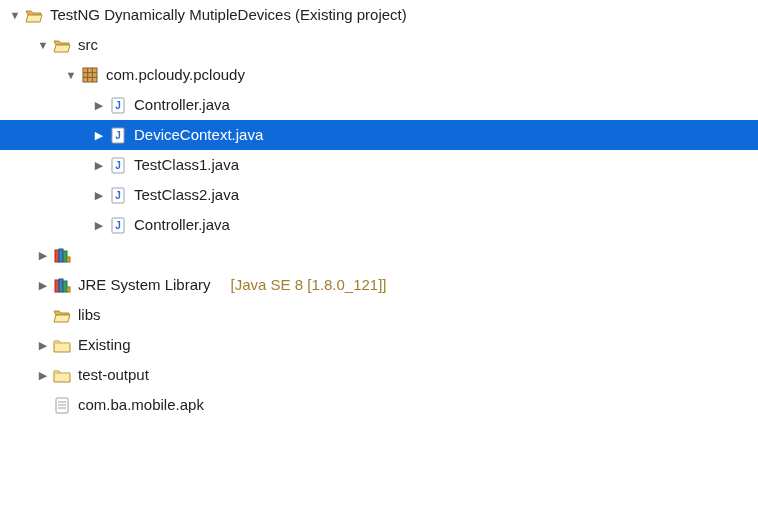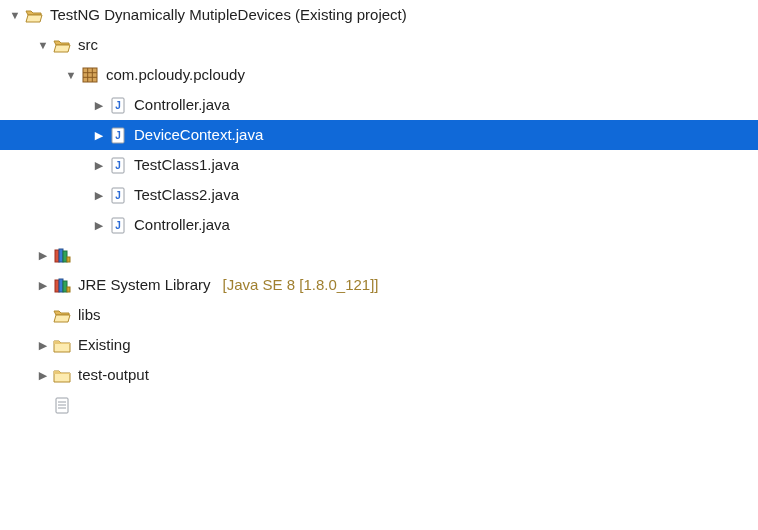--- a/index.html
+++ b/index.html
@@ -48,21 +48,21 @@
     display: inline-flex;
     align-items: center;
     justify-content: center;
     margin-right: 5px;
   }
   .label {
     padding-left: 1px;
   }
   .suffix {
     color: #a08030;
-    margin-left: 12px;
+    margin-left: 20px;
   }
   svg { display:block; }
 </style>
 </head>
 <body>
 
 <svg width="0" height="0" style="position:absolute">
   <defs>
 
     <g id="ic-folder-open">
@@ -255,16 +255,17 @@
   </div>
 
   <div class="row">
     <span class="indent" style="width:34px"></span>
     <span class="arrow blank">▶</span>
     <span class="icon">
         <svg width="18" height="18">
           <use href="#ic-file"></use>
         </svg>
       </span>
+    <span class="label">com.ba.mobile.apk</span>
   </div>
 
 
 </div>
 
 </body></html>

